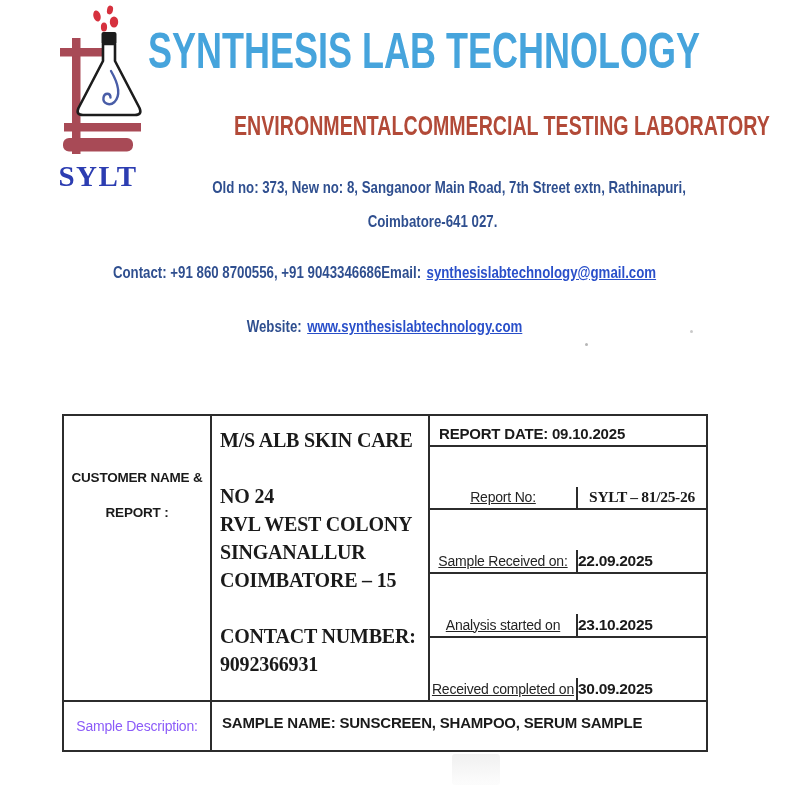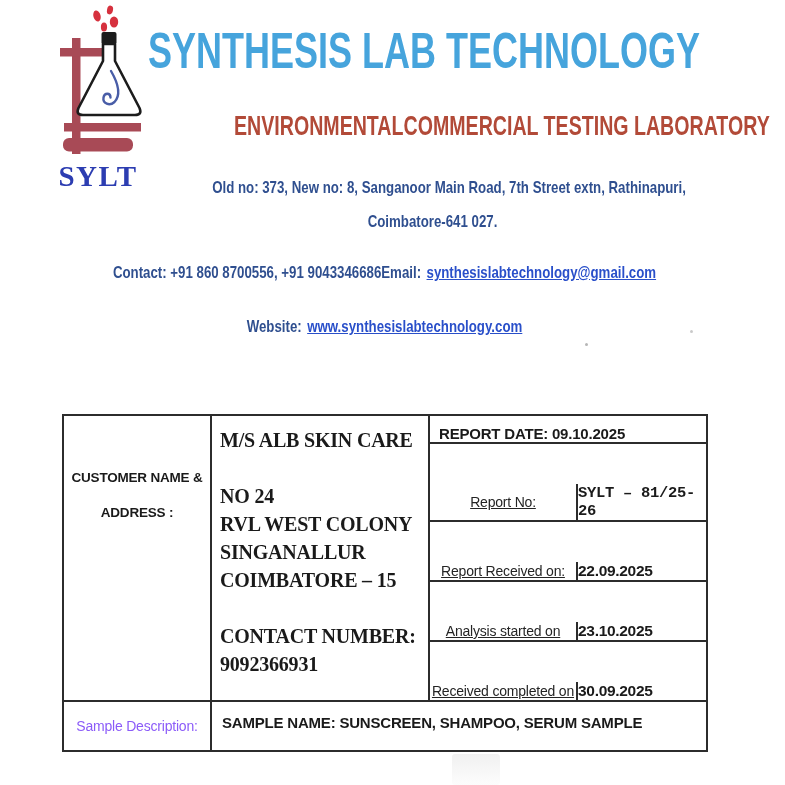--- a/index.html
+++ b/index.html
@@ -78,21 +78,21 @@
   .r-row:last-child { border-bottom:none; }
   .r-label {
     width:148px; border-right:2px solid #2e2e2e;
     display:flex; align-items:center; justify-content:center;
     font-size:14px; color:#262626; text-align:center; letter-spacing:-0.2px;text-decoration:underline;
   }
   .r-value {
     flex:1; display:flex; align-items:center;
     font-size:15.5px; font-weight:bold; letter-spacing:-0.3px;
   }
-  .r-value.serif { font-family:Liberation Mono, monospace; justify-content:center; padding-left:0; }
+  .r-value.serif { font-family:Liberation Serif, serif; justify-content:center; padding-left:0; }
   .t-bottom { display:flex; height:54px; border-top:2px solid #2e2e2e; }
   .b-label {
     width:148px; border-right:2px solid #2e2e2e;
     display:flex; align-items:center; justify-content:center;
     font-size:14px; color:#8b5cf6; letter-spacing:-0.2px;
   }
   .b-value {
     flex:1; padding:12px 0 0 10px;
     font-size:15px; font-weight:bold; letter-spacing:-0.2px;
   }
@@ -147,39 +147,39 @@
     <span>Contact: +91 860 8700556, +91 9043346686Email:</span><a class="doc-link">synthesislabtechnology@gmail.com</a>
   </div>
   <div class="website-line">
     <span>Website:</span><a class="doc-link">www.synthesislabtechnology.com</a>
   </div>
 
   <div class="doc-table">
     <div class="t-main">
       <div class="cell c-custlabel">
         <span>CUSTOMER NAME &amp;</span><br>
-        <span>ADDRESS :</span>
+        <span>REPORT :</span>
       </div>
       <div class="cell c-custdetails">M/S ALB SKIN CARE
 
 NO 24
 RVL WEST COLONY
 SINGANALLUR
 COIMBATORE – 15
 
 CONTACT NUMBER:
 9092366931</div>
       <div class="c-right">
         <div class="r-reportdate">REPORT DATE: 09.10.2025</div>
         <div class="r-row">
           <div class="r-label">Report No:</div>
           <div class="r-value serif">SYLT – 81/25-26</div>
         </div>
         <div class="r-row">
-          <div class="r-label">Report Received on:</div>
+          <div class="r-label">Sample Received on:</div>
           <div class="r-value">22.09.2025</div>
         </div>
         <div class="r-row">
           <div class="r-label">Analysis started on</div>
           <div class="r-value">23.10.2025</div>
         </div>
         <div class="r-row">
           <div class="r-label">Received completed on</div>
           <div class="r-value">30.09.2025</div>
         </div>

